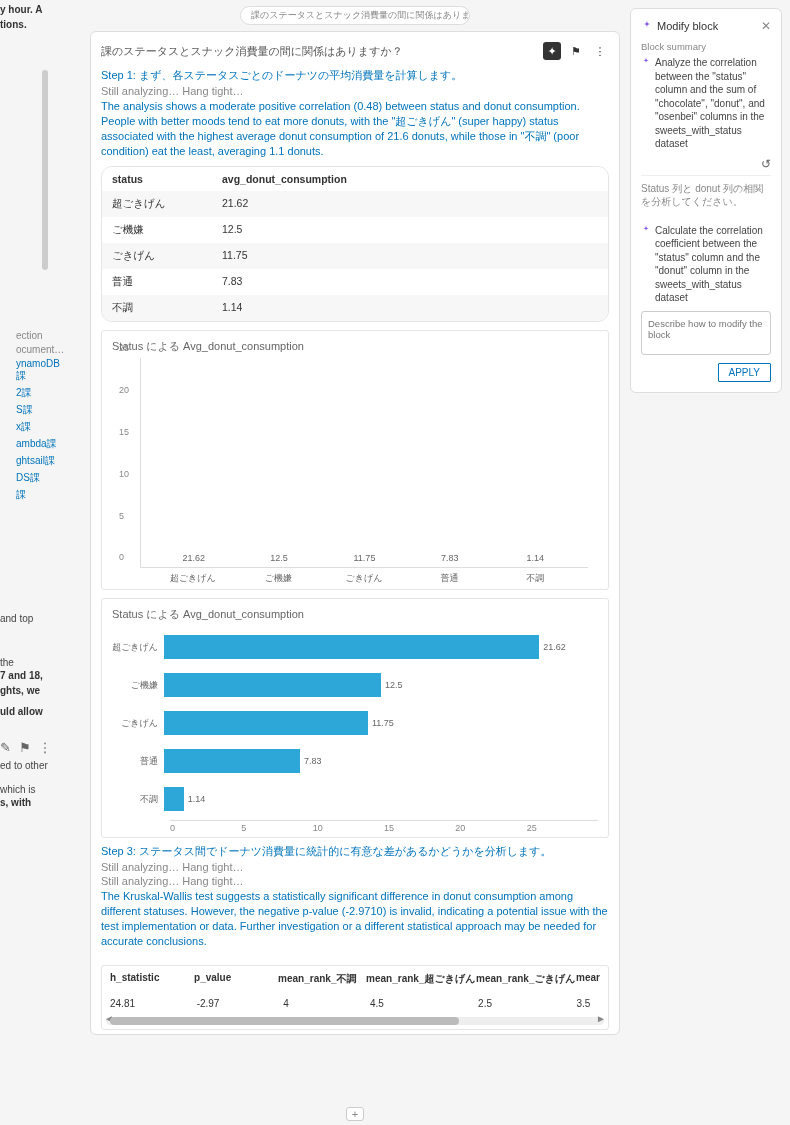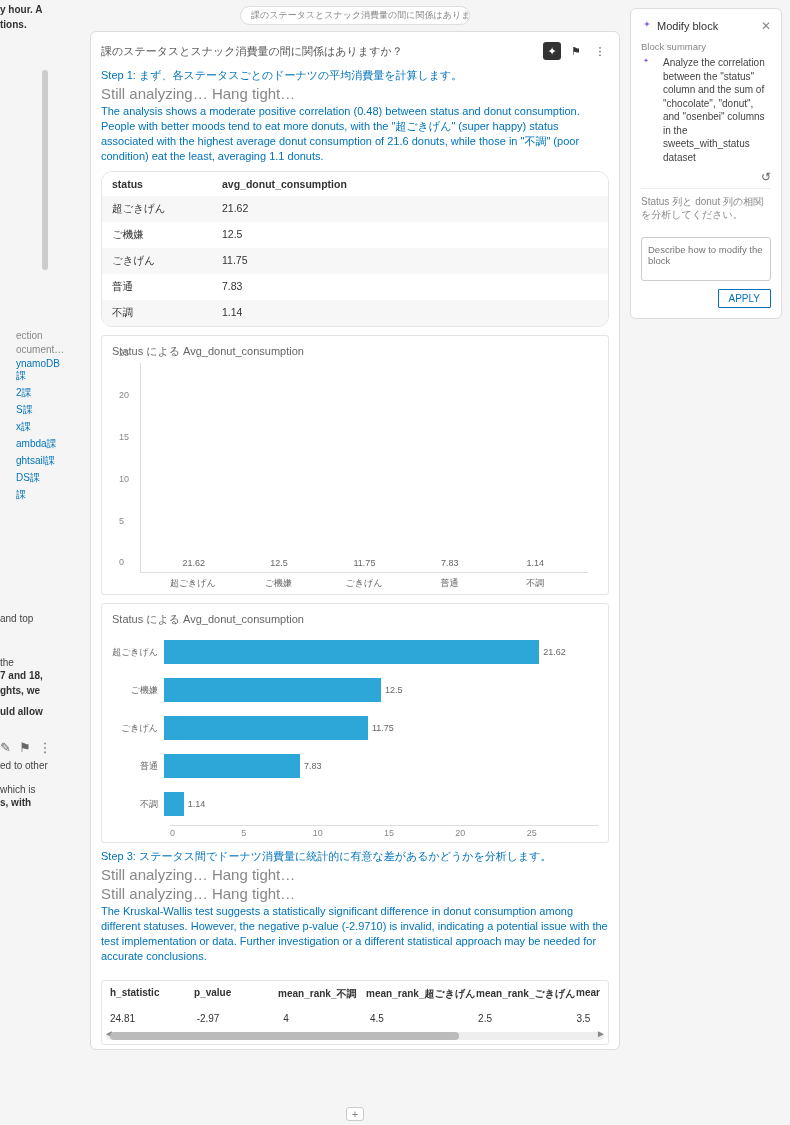--- a/index.html
+++ b/index.html
@@ -89,21 +89,21 @@
   .icon-btn {
     width: 18px; height: 18px;
     display: flex; align-items: center; justify-content: center;
     border-radius: 3px;
     font-size: 11px;
     color: #333;
     cursor: pointer;
   }
   .icon-btn.dark { background: #333; color: #fff; }
   .step { color: #0073bb; font-size: 11px; margin-top: 6px; }
-  .analyzing { color: #888; font-size: 15px; margin-top: 2px; }
+  .analyzing { color: #888; font-size: 11px; margin-top: 2px; }
   .body-text { color: #0073bb; font-size: 11px; margin-top: 2px; line-height: 1.35; }
 
   
   .tbl {
     border: 1px solid #e5e5e5;
     border-radius: 11px;
     margin-top: 8px;
     overflow: hidden;
   }
   .tbl-head, .tbl-row {
@@ -271,21 +271,21 @@
   .modify-head .sparkle {
     width: 12px; height: 12px;
     margin-right: 4px;
     color: #8250df;
   }
   .modify-title { flex: 1; color: #333; font-size: 11px; }
   .close-x { color: #888; cursor: pointer; font-size: 12px; }
   .section-label { color: #888; font-size: 9.5px; margin-bottom: 4px; }
   .summary-item {
     display: flex;
-    gap: 12px;
+    gap: 4px;
     color: #444;
     line-height: 1.35;
     margin-bottom: 6px;
   }
   .summary-item .sparkle { flex-shrink: 0; color: #8250df; margin-top: 1px; }
   .undo-row { text-align: right; color: #666; font-size: 12px; margin-bottom: 4px; }
   .divider { border-top: 1px solid #eee; margin: 4px 0 6px; }
   .user-prompt { color: #888; font-size: 10px; margin-bottom: 16px; line-height: 1.3; }
   .modify-input {
     width: 100%;
@@ -537,18 +537,26 @@
         <span class="sparkle" style="width:10px;height:10px">
             <svg viewBox="0 0 24 24" fill="currentColor">
               <path d="M12 2l1.5 4.5L18 8l-4.5 1.5L12 14l-1.5-4.5L6 8l4.5-1.5z"></path>
             </svg>
           </span>
         <span>Analyze the correlation between the "status" column and the sum of "chocolate", "donut", and "osenbei" columns in the sweets_with_status dataset</span>
       </div>
       <div class="undo-row"><span>↺</span></div>
       <div class="divider"></div>
       <div class="user-prompt">Status 列と donut 列の相関を分析してください。</div>
+      <div class="summary-item">
+        <span class="sparkle" style="width:10px;height:10px">
+            <svg viewBox="0 0 24 24" fill="currentColor">
+              <path d="M12 2l1.5 4.5L18 8l-4.5 1.5L12 14l-1.5-4.5L6 8l4.5-1.5z"></path>
+            </svg>
+          </span>
+        <span>Calculate the correlation coefficient between the "status" column and the "donut" column in the sweets_with_status dataset</span>
+      </div>
       <textarea class="modify-input" placeholder="Describe how to modify the block" style=""></textarea>
       <button class="apply-btn">APPLY</button>
       <div style="clear:both"></div>
     </div>
   </div>
 </div>
 
 </body></html>

